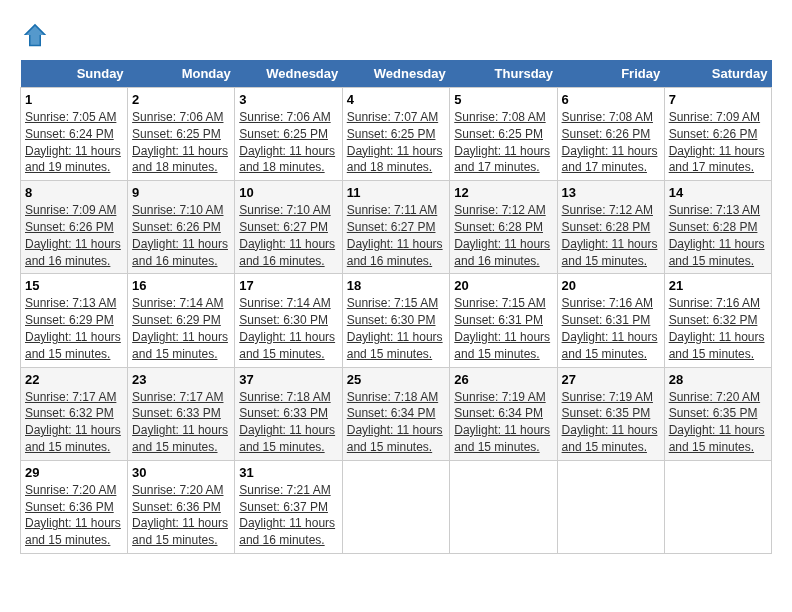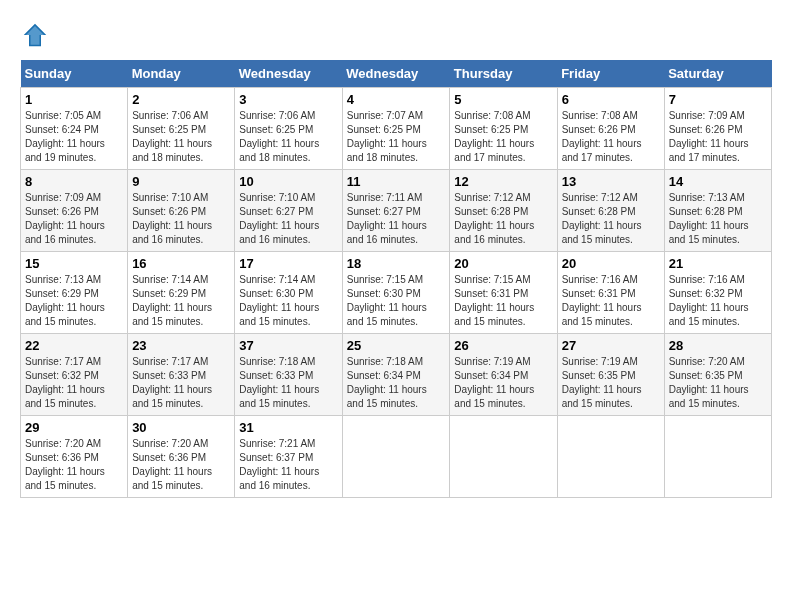--- a/index.html
+++ b/index.html
@@ -54,21 +54,21 @@
     }
     .calendar {
       width: 100%;
       border-collapse: collapse;
       font-size: 11px;
     }
     .calendar th {
       background-color: #3a6faf;
       color: #fff;
       padding: 6px 4px;
-      text-align: left;
+      text-align: right;
       font-size: 13px;
       font-weight: bold;
     }
     .calendar td {
       border: 1px solid #ccc;
       vertical-align: top;
       padding: 4px;
       width: 108px;
       min-height: 80px;
       background: #fff;
@@ -76,23 +76,24 @@
     .calendar tr:nth-child(even) td {
       background: #f5f5f5;
     }
     .day-num {
       font-size: 13px;
       font-weight: bold;
       display: block;
       margin-bottom: 2px;
     }
     .day-info {
-      font-size: 10px;
+      font-size: 12px;
       color: #333;
       line-height: 1.4;
+      text-decoration: underline;
     }
     .empty-cell {
       background: #fff !important;
       border: 1px solid #ccc;
     }
     .row-even td { background: #f0f4f8; }
     .row-odd td { background: #fff; }
   </style>
 </head>
 <body>

